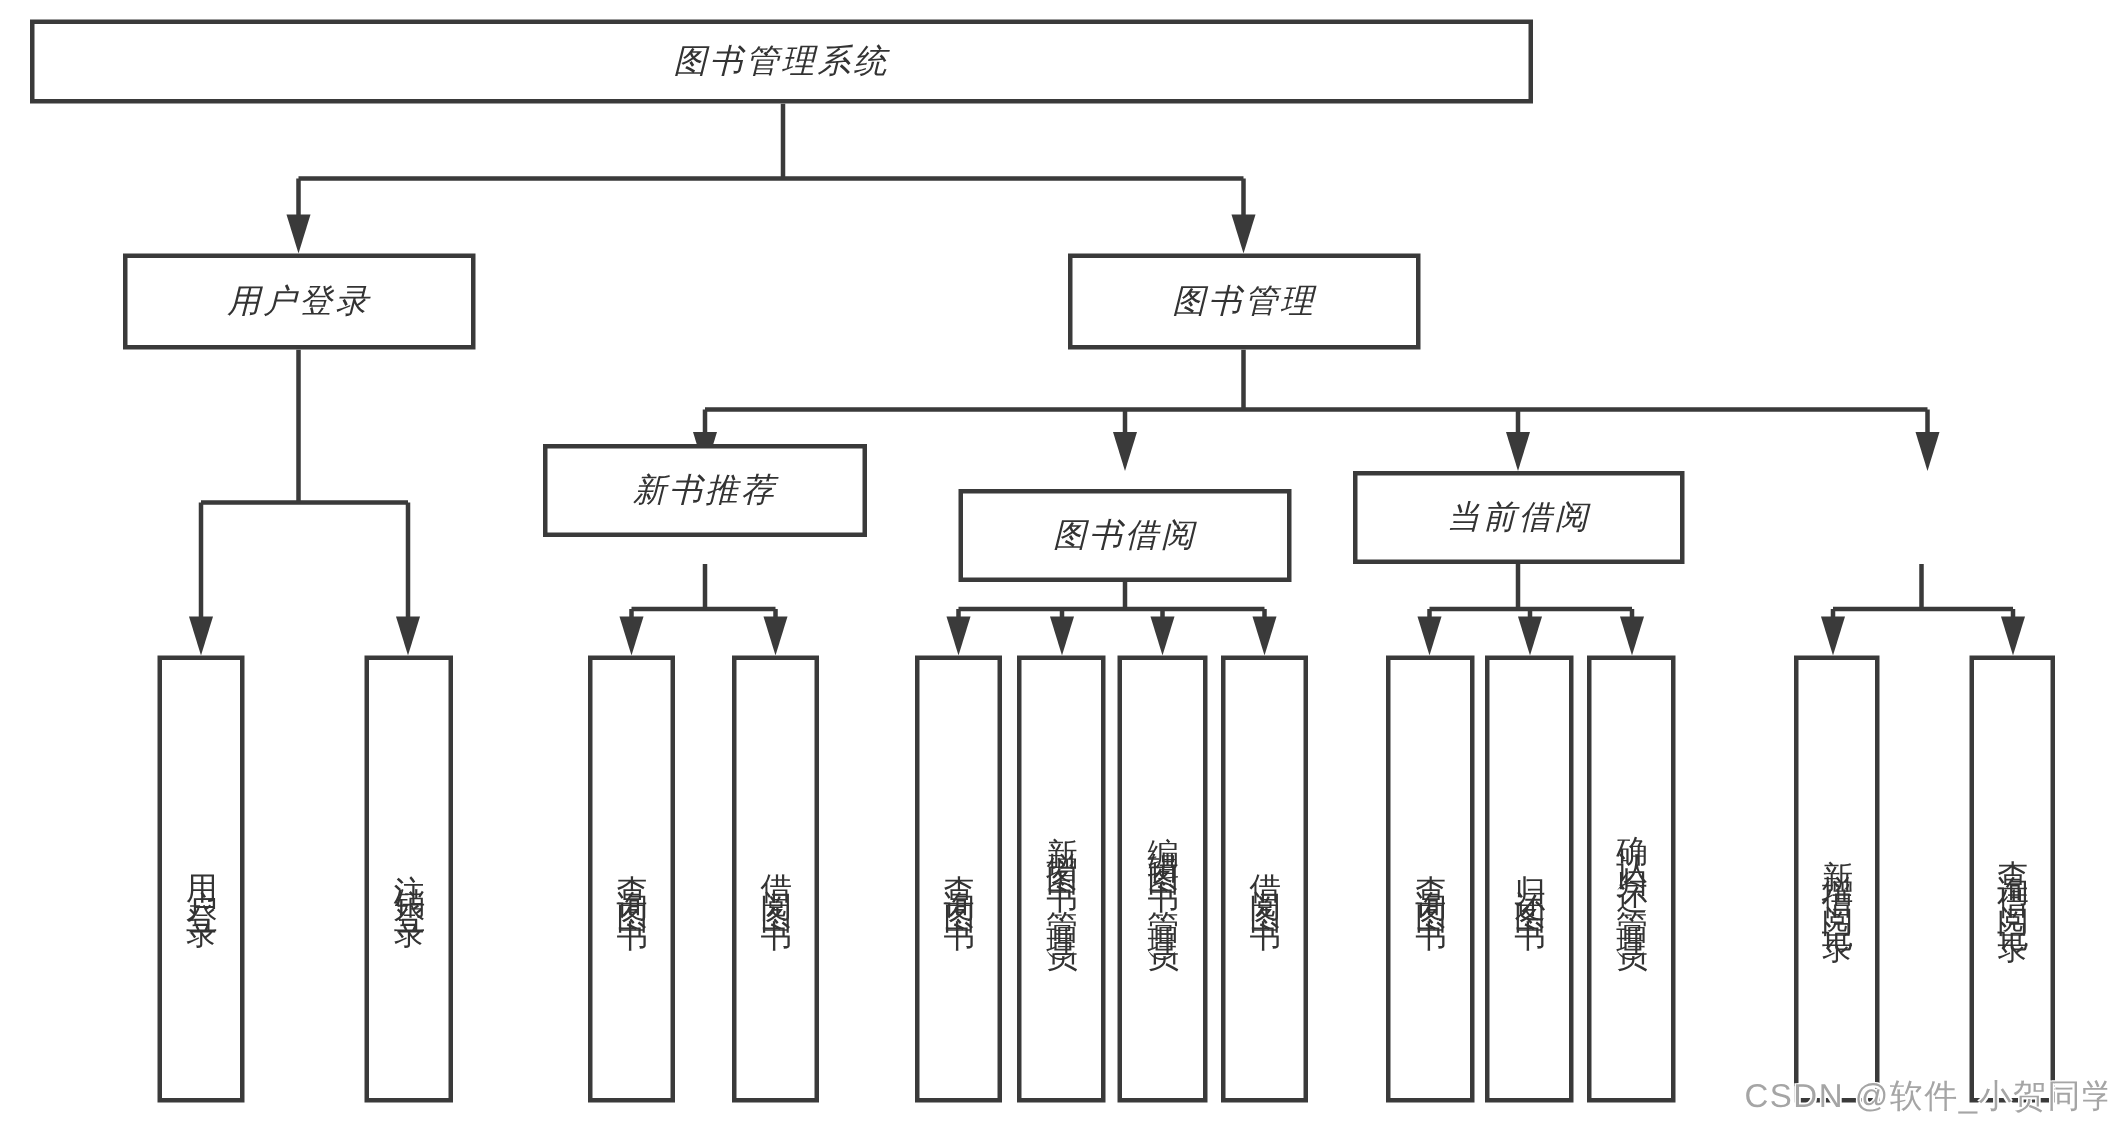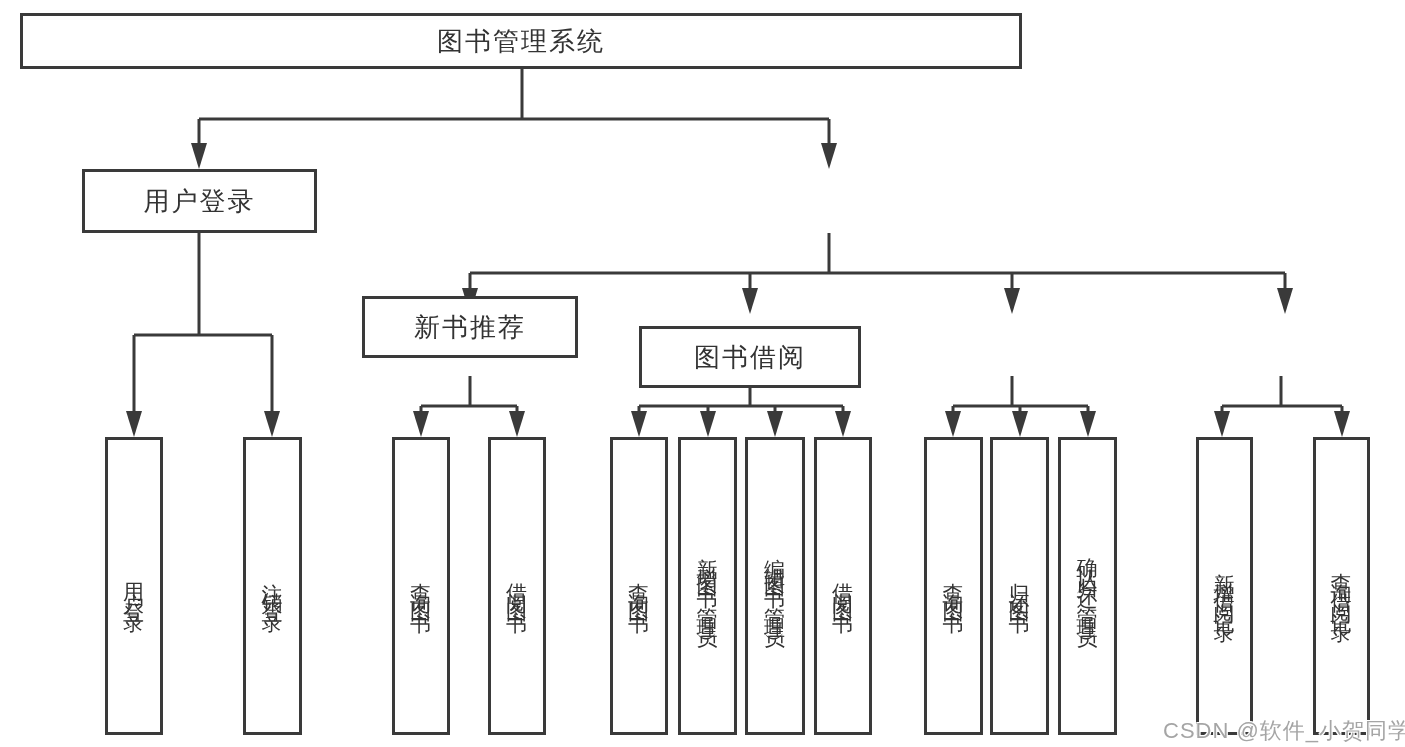--- a/index.html
+++ b/index.html
@@ -4,21 +4,21 @@
 <style>
   html,body{margin:0;padding:0;background:#ffffff;}
   .stage{
     position:relative;width:1405px;height:747px;background:#ffffff;
     font-family:"Liberation Sans","DejaVu Sans",sans-serif;overflow:hidden;
   }
   .box{
     position:absolute;box-sizing:border-box;border:3px solid #3a3a3a;background:#ffffff;
     display:flex;align-items:center;justify-content:center;color:#333333;
   }
-  .hbox{font-size:26px;letter-spacing:2px;white-space:nowrap;}
+  .hbox{font-size:22px;letter-spacing:2px;white-space:nowrap;font-style:italic;}
   .vbox span{
     writing-mode:vertical-rl;text-orientation:mixed;
     font-size:21px;letter-spacing:10px;line-height:1;
   }
   .connectors{position:absolute;left:0;top:0;pointer-events:none;}
   .connectors path{stroke:#3a3a3a;stroke-width:3;fill:none;}
   .connectors polygon{fill:#3a3a3a;stroke:none;}
   .watermark{
     position:absolute;left:1163px;top:716px;z-index:5;
     font-size:22px;color:#a5a5a5;white-space:nowrap;letter-spacing:1px;
@@ -66,26 +66,32 @@
     <polygon points="1334,411 1350,411 1342,437"></polygon>
   </svg>
 
   <div class="box hbox" style="left:20px;top:13px;width:1002px;height:56px;">
     <span>图书管理系统</span>
   </div>
 
   <div class="box hbox" style="left:82px;top:169px;width:235px;height:64px;">
     <span>用户登录</span>
   </div>
+  <div class="box hbox" style="left:712px;top:169px;width:235px;height:64px;">
+    <span>图书管理</span>
+  </div>
 
   <div class="box hbox" style="left:362px;top:296px;width:216px;height:62px;">
     <span>新书推荐</span>
   </div>
   <div class="box hbox" style="left:639px;top:326px;width:222px;height:62px;">
     <span>图书借阅</span>
+  </div>
+  <div class="box hbox" style="left:902px;top:314px;width:221px;height:62px;">
+    <span>当前借阅</span>
   </div>
 
   <div class="box vbox" style="left:105px;top:437px;width:58px;height:298px;">
     <span>用户登录</span>
   </div>
   <div class="box vbox" style="left:243px;top:437px;width:59px;height:298px;">
     <span>注销登录</span>
   </div>
 
   <div class="box vbox" style="left:392px;top:437px;width:58px;height:298px;">

